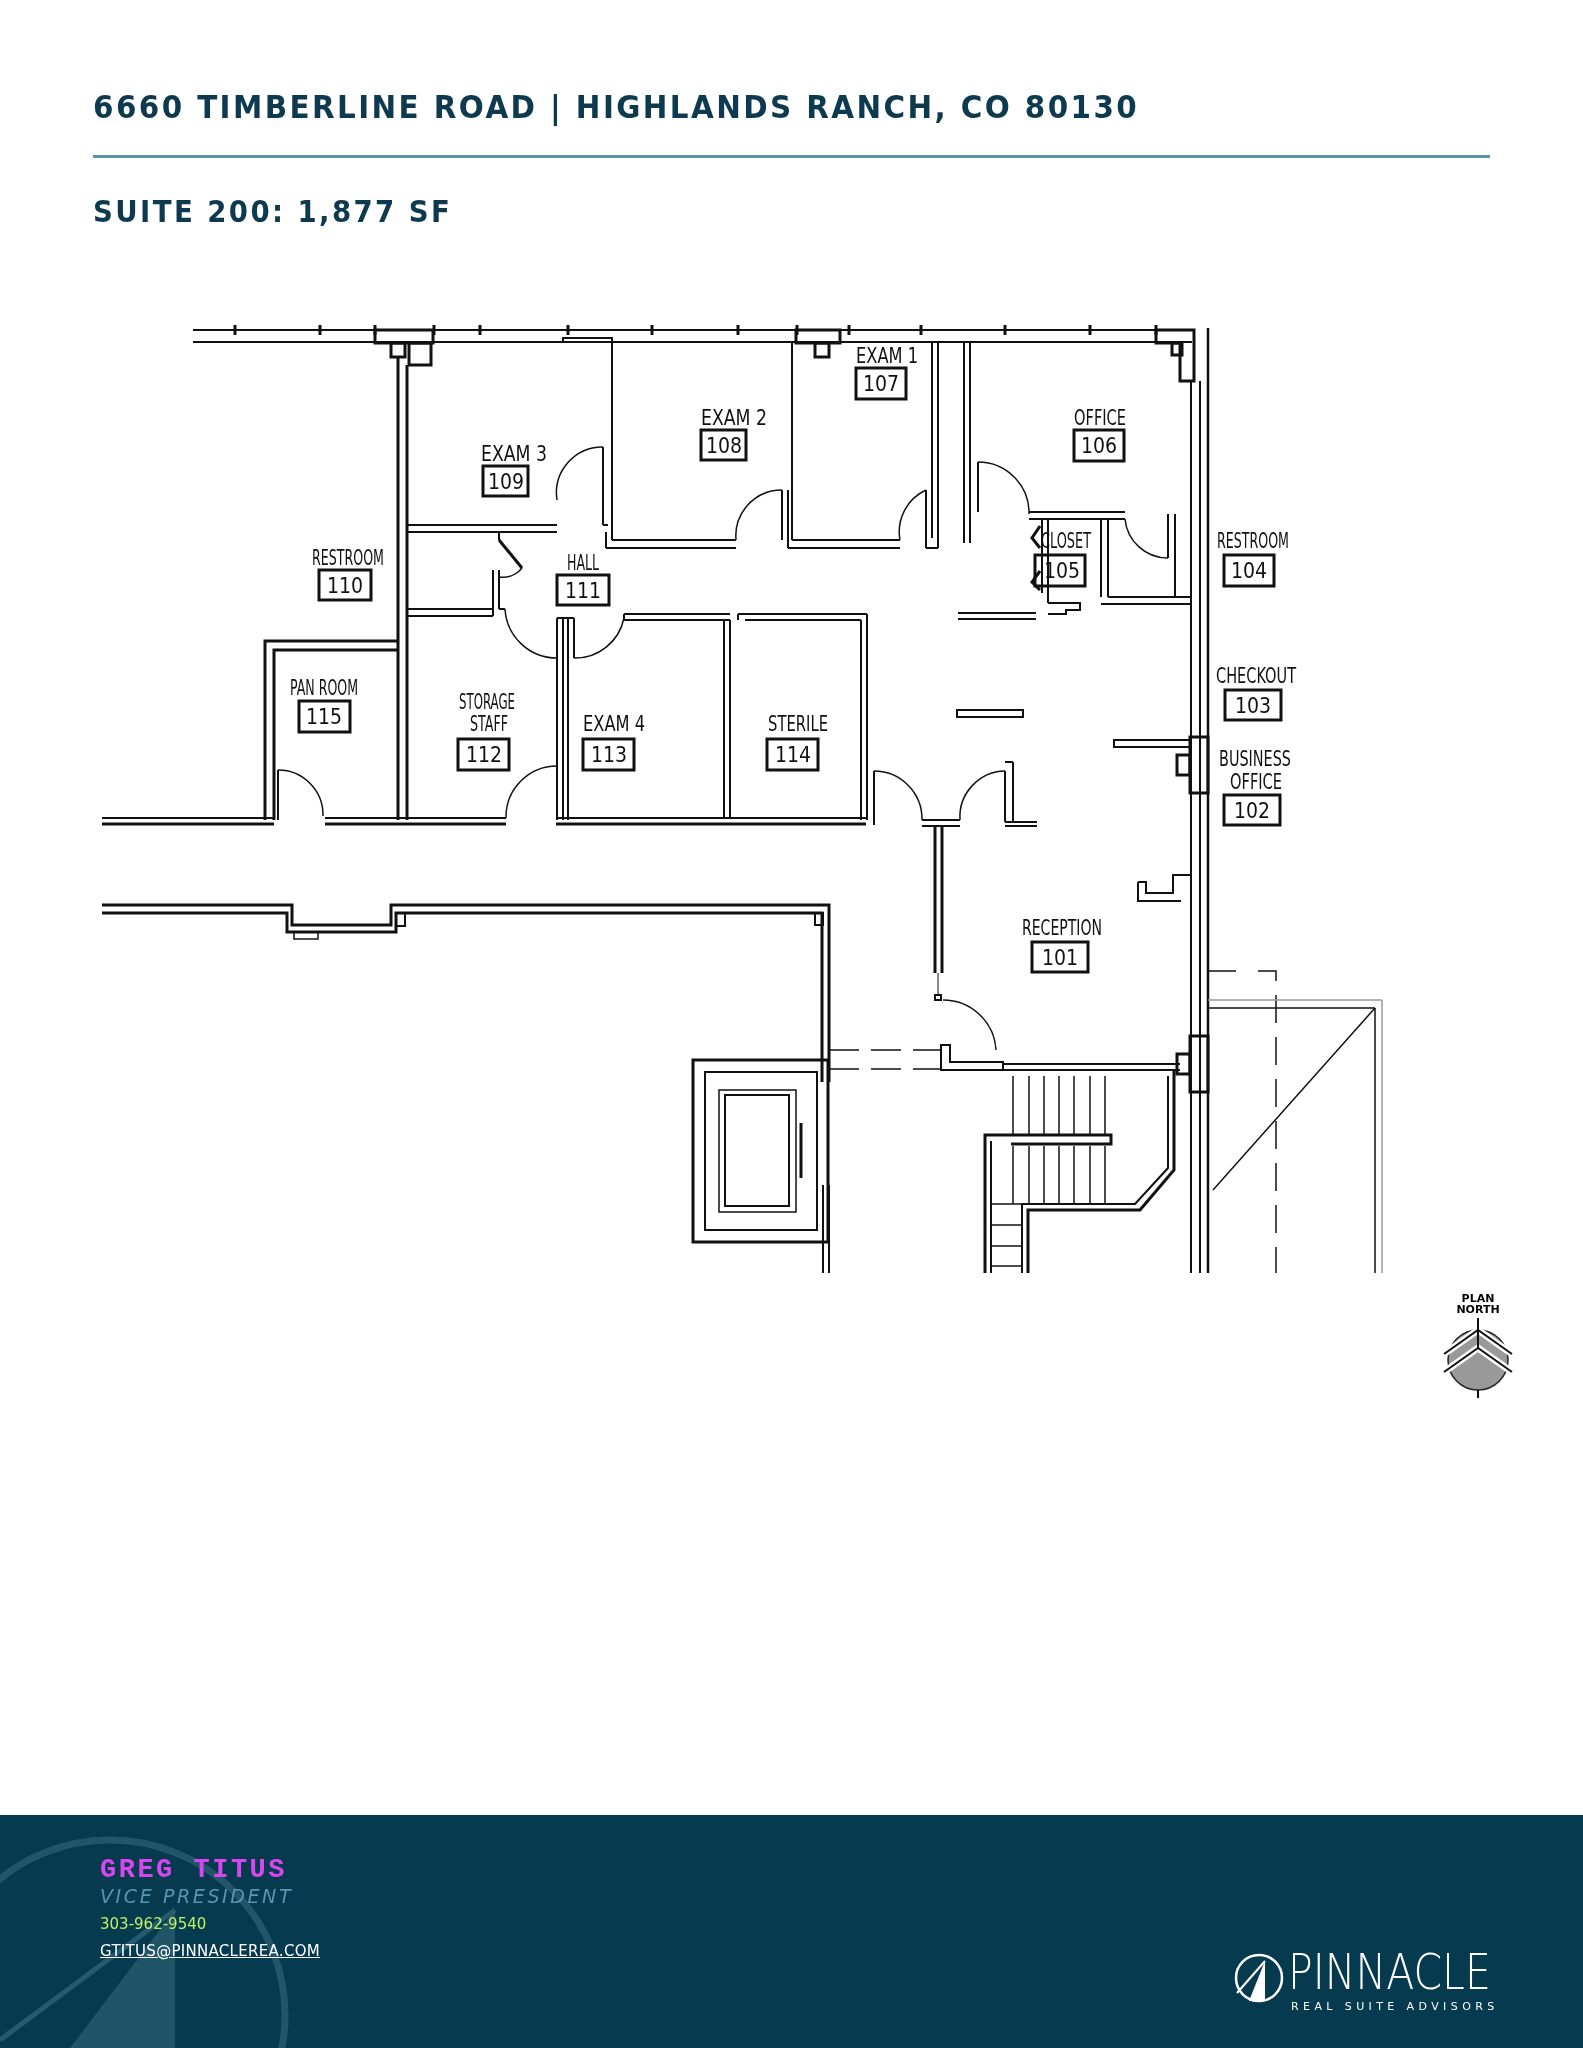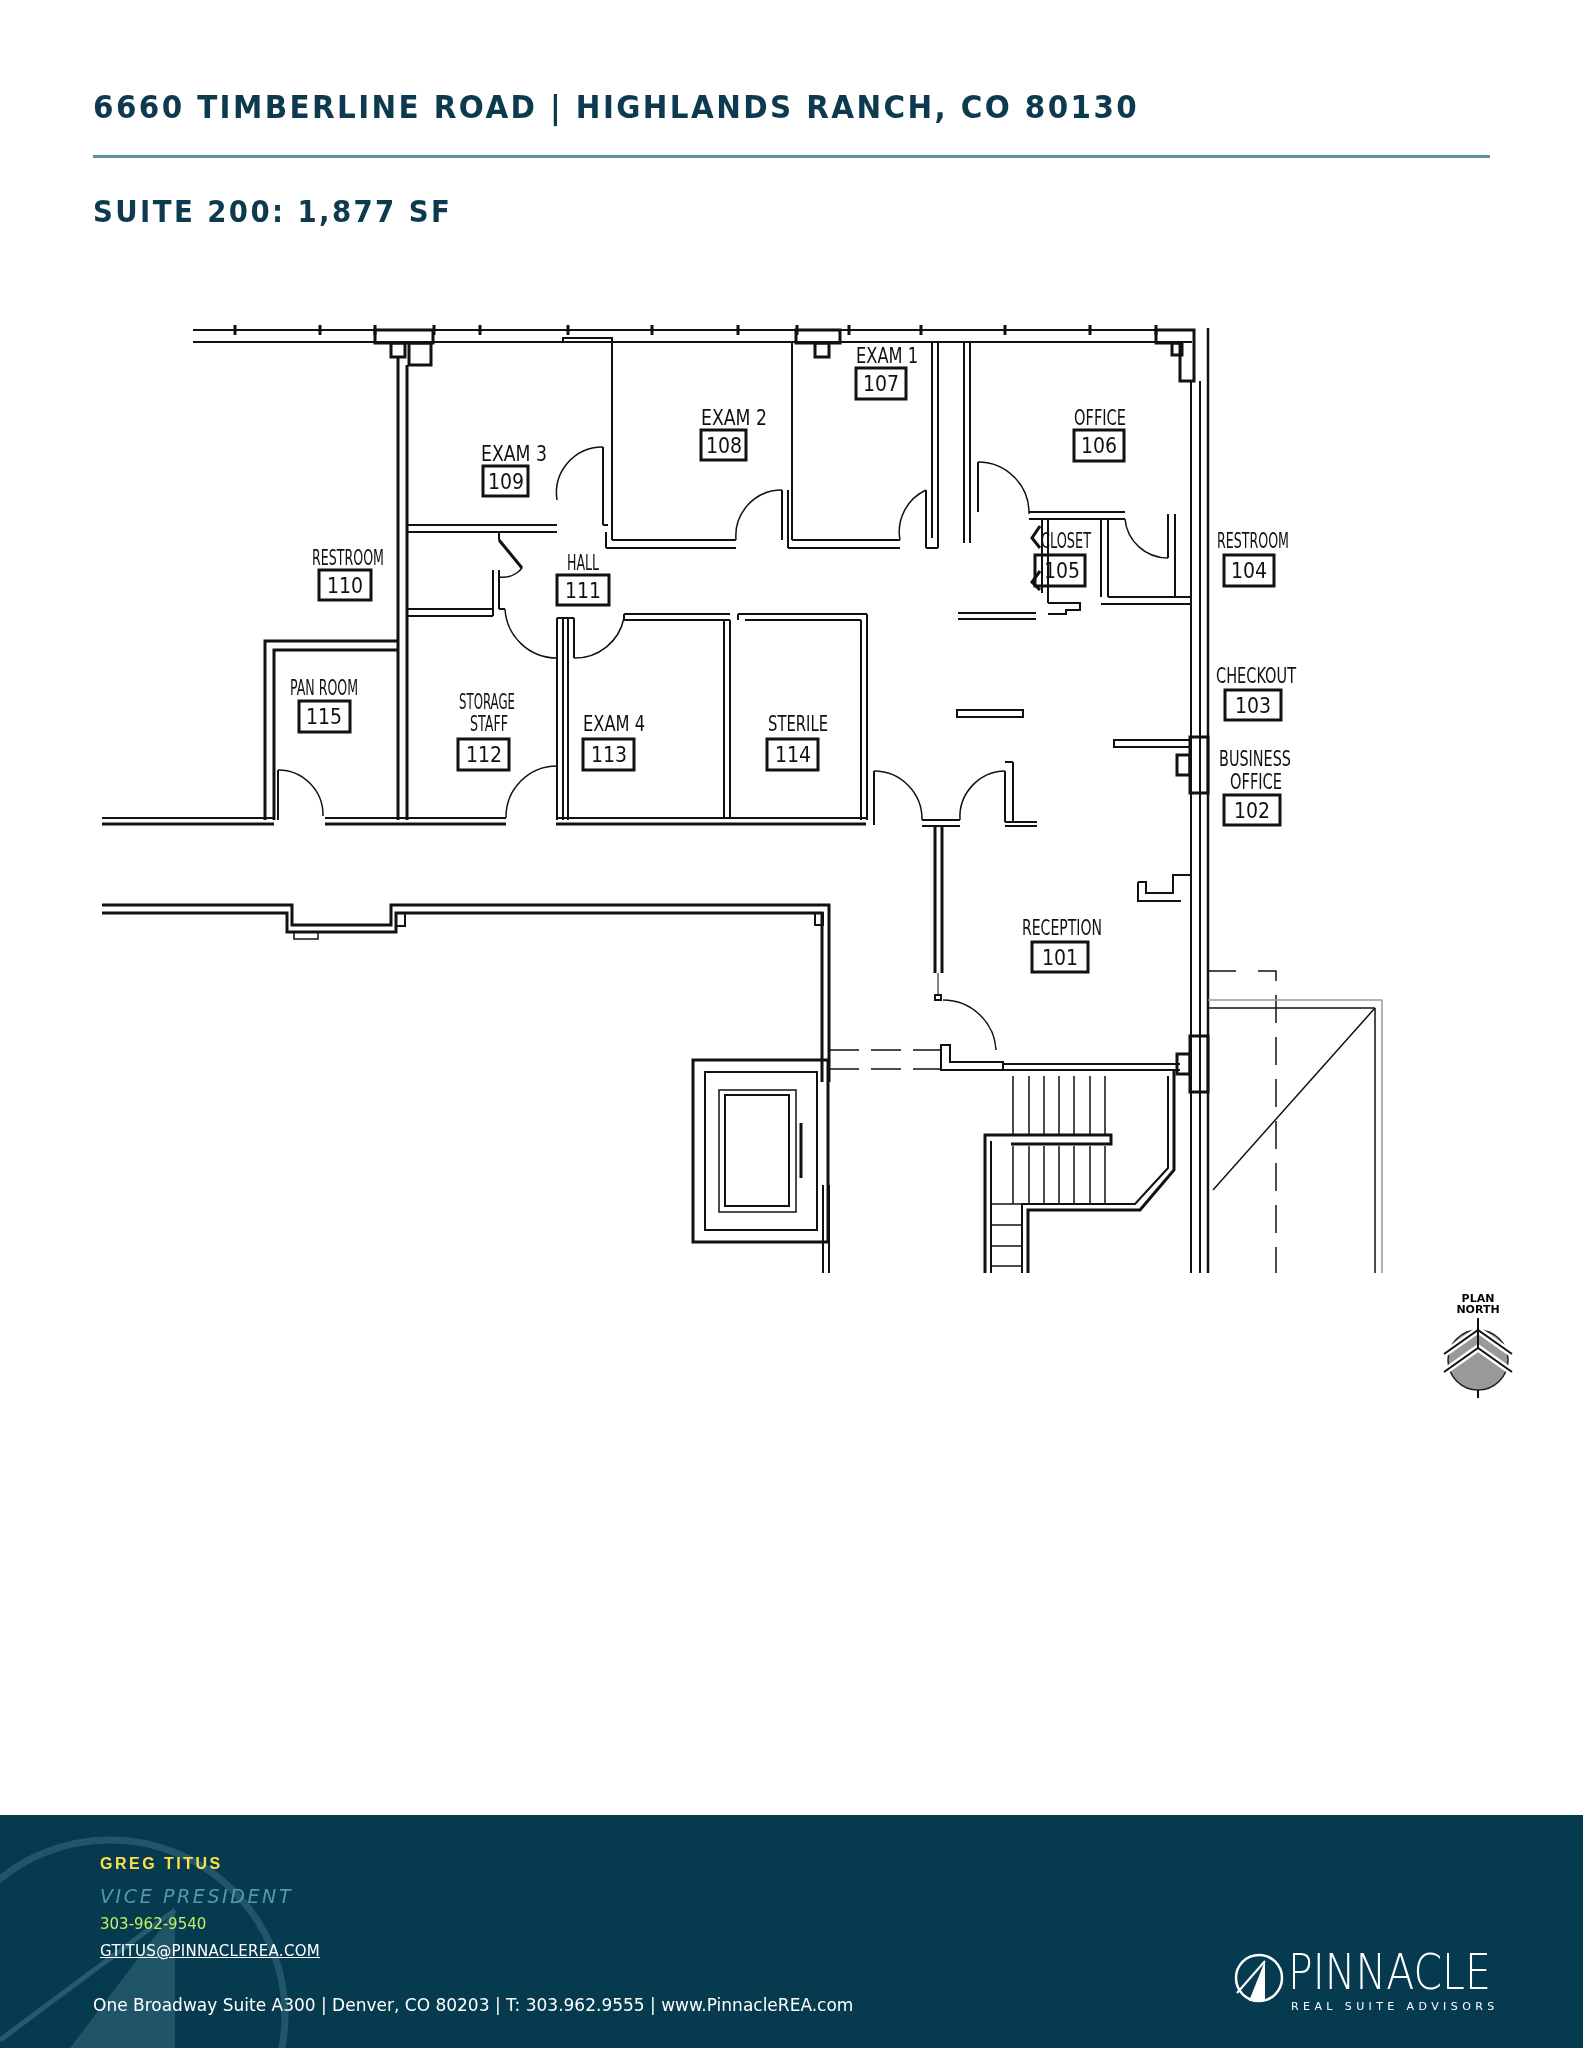--- a/index.html
+++ b/index.html
@@ -8,21 +8,21 @@
   .title { position:absolute; left:93px; top:88px; font-size:32px; font-weight:bold; letter-spacing:2.6px;
            color:#0d3a4f; font-family:"DejaVu Sans", sans-serif; transform:scaleX(0.92); transform-origin:left top; white-space:nowrap; }
   .divider { position:absolute; left:93px; top:155px; width:1397px; height:3px; background:#5b93a8; }
   .subtitle { position:absolute; left:93px; top:194px; font-size:30px; font-weight:bold; letter-spacing:2.6px;
               color:#0d3a4f; font-family:"DejaVu Sans", sans-serif; transform:scaleX(0.92); transform-origin:left top; white-space:nowrap; }
   .plan { position:absolute; left:0; top:0; width:1583px; height:1420px; }
   .plan text { font-family:"DejaVu Sans Condensed","DejaVu Sans", sans-serif; }
   .north { position:absolute; left:1436px; top:1290px; width:84px; height:112px; }
   .footer { position:absolute; left:0; top:1815px; width:1583px; height:233px; background:#053a4f; overflow:hidden; }
   .footer .wm { position:absolute; left:0; top:0; }
-  .f-name { position:absolute; left:100px; top:40px; color:#fde047; font-weight:bold; font-size:16px; letter-spacing:2.5px; font-family:Liberation Sans, sans-serif; }
+  .f-name { position:absolute; left:100px; top:40px; color:#d946ef; font-weight:bold; font-size:27px; letter-spacing:2.5px; font-family:Liberation Mono, monospace; }
   .f-role { position:absolute; left:100px; top:70px; color:#5a95b0; font-style:italic; font-size:19px; letter-spacing:2.6px; font-family:"DejaVu Sans", sans-serif;text-align:right; }
   .f-phone { position:absolute; left:100px; top:100px; color:#bef264; font-size:15px; font-family:"DejaVu Sans", sans-serif; }
   .f-email { position:absolute; left:100px; top:127px; color:#ffffff; font-size:15px; letter-spacing:0.3px; font-family:"DejaVu Sans", sans-serif;text-decoration:underline; }
   .f-addr { position:absolute; left:93px; top:180px; color:#ffffff; font-size:17px; font-family:"DejaVu Sans", sans-serif; white-space:nowrap; }
   .logo { position:absolute; left:1233px; top:134px; width:290px; height:70px; }
   .logo-word { position:absolute; left:55px; top:-6px; color:#ffffff; font-size:50px; letter-spacing:0px; font-family:"DejaVu Sans", sans-serif; font-weight:300; transform:scaleX(0.82); transform-origin:left top; white-space:nowrap; }
   .logo-sub { position:absolute; left:58px; top:51px; color:#ffffff; font-size:11px; letter-spacing:4.4px; font-family:"DejaVu Sans", sans-serif; white-space:nowrap; }
   .logo-mark { position:absolute; left:0; top:0; }
 </style>
 </head>
@@ -352,21 +352,20 @@
 <div class="footer">
   <svg class="wm" width="300" height="233" viewBox="0 0 300 233" xmlns="http://www.w3.org/2000/svg">
     <circle cx="110" cy="200" r="175" fill="none" stroke="#2a5d70" stroke-width="7" opacity="0.8"></circle>
     <path d="M70 233 L175 95 L175 233 Z" fill="#2f6477" opacity="0.65"></path>
     <line x1="0" y1="225" x2="175" y2="95" stroke="#2f6477" stroke-width="5" opacity="0.8"></line>
   </svg>
   <div class="f-name">GREG TITUS</div>
   <div class="f-role">VICE PRESIDENT</div>
   <div class="f-phone">303-962-9540</div>
   <div class="f-email">GTITUS@PINNACLEREA.COM</div>
-  <div class="f-addr">One Broadway Suite A300 | Denver, CO 80203 | T: 303.962.9555 | www.PinnacleREA.com</div>
   <div class="logo">
     <svg class="logo-mark" width="52" height="58" viewBox="0 0 52 58" xmlns="http://www.w3.org/2000/svg">
       <circle cx="26" cy="29" r="23" fill="none" stroke="#fff" stroke-width="2.5"></circle>
       <path d="M16 52 L32 12 L32 52 Z" fill="#fff"></path>
       <line x1="4" y1="44" x2="32" y2="12" stroke="#fff" stroke-width="2"></line>
     </svg>
     <div class="logo-word">PINNACLE</div>
     <div class="logo-sub">REAL SUITE ADVISORS</div>
   </div>
 </div>

